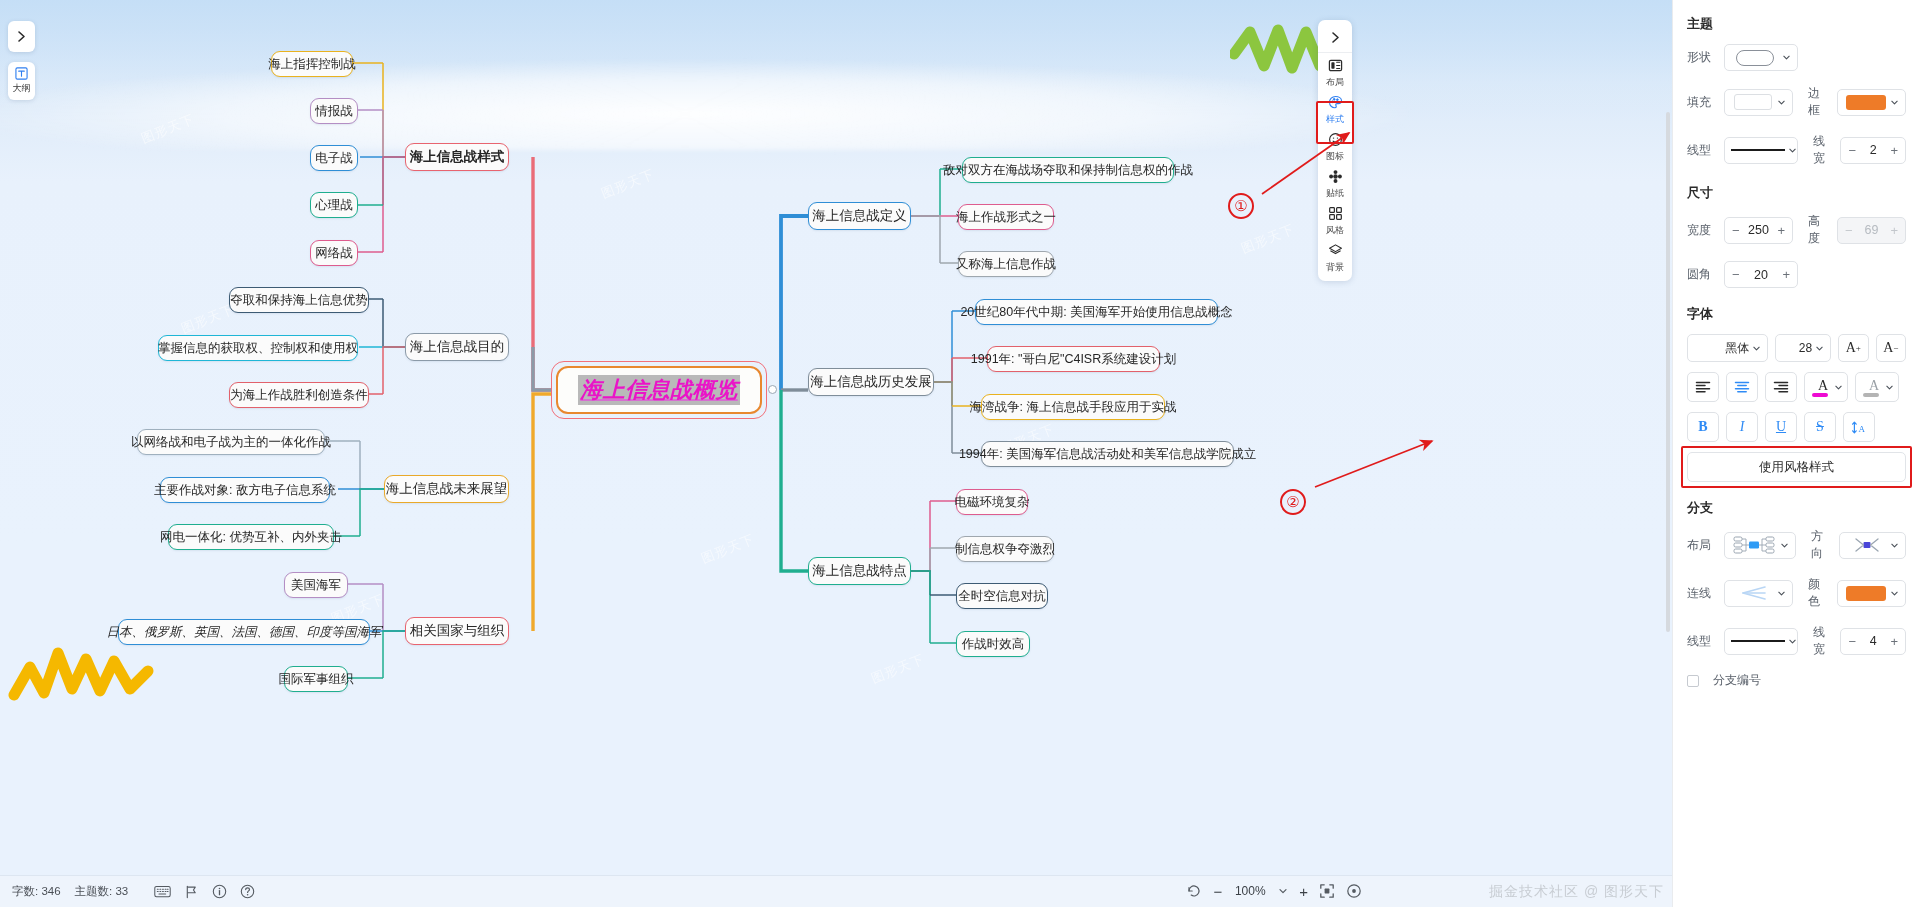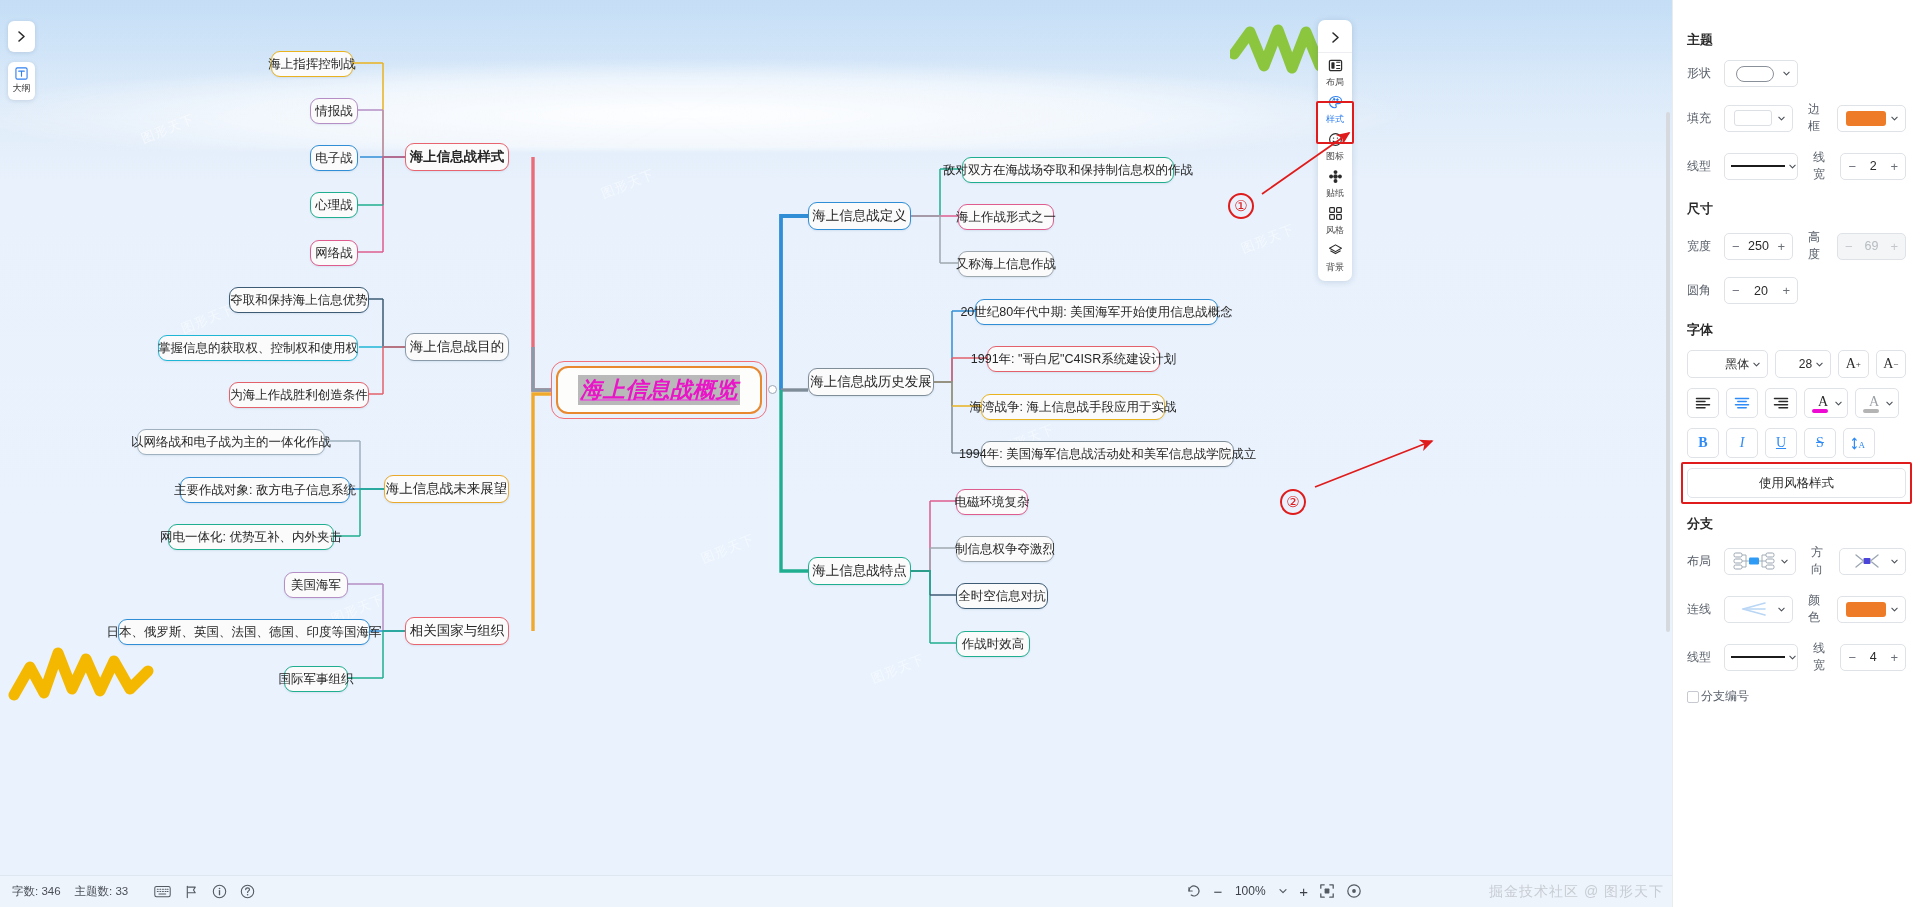--- a/index.html
+++ b/index.html
@@ -140,21 +140,21 @@
     position: absolute; left: 1672px; top: 0; width: 248px; height: 907px;
     background: #ffffff;
     border-left: 1px solid #e9ebee;
     padding: 12px 14px 0 14px;
     overflow: hidden;
   }
   #panel-scroll {
     position: absolute; left: 1666px; top: 112px; width: 4px; height: 520px;
     background: #d6dadf; border-radius: 3px;
   }
-  .sec-title { font-size: 13px; font-weight: bold; color: #2b2b2b; margin: 19px 0 11px 0; }
+  .sec-title { font-size: 13px; font-weight: bold; color: #2b2b2b; margin: 3px 0 11px 0; }
   .sec-title.sp { margin-top: 17px; }
   .row { display: flex; align-items: center; margin-bottom: 14px; gap: 7px; }
   .row .lab { font-size: 12px; color: #59606a; min-width: 30px; }
   .ctl {
     height: 27px; border: 1px solid #dfe2e6; border-radius: 5px; background: #fff;
     display: flex; align-items: center; justify-content: space-between;
     padding: 0 6px; cursor: pointer;
   }
   .ctl .cv { display: flex; align-items: center; justify-content: center; flex: 1; }
   .chev { width: 9px; height: 9px; flex: none; margin-left: 3px; }
@@ -196,21 +196,21 @@
     width: 100%; height: 30px; border: 1px solid #e1e4e8; border-radius: 5px; background: #fff;
     font-size: 12.5px; color: #2b2b2b; cursor: pointer;
     display: flex; align-items: center; justify-content: center;
     font-family: "Liberation Sans", sans-serif;
   }
   #styleBtnWrap { position: relative; margin: 4px 0 6px 0; }
   #styleBtnHL {
     position: absolute; left: -6px; top: -6px; right: -6px; bottom: -6px;
     border: 2px solid #e01b1b; border-radius: 2px; pointer-events: none;
   }
-  .cbrow { display: flex; align-items: center; gap: 2px; margin-top: 2px; }
+  .cbrow { display: flex; align-items: center; gap: 14px; margin-top: 2px; }
   .cb { width: 12px; height: 12px; border: 1px solid #c6cad0; border-radius: 2px; background: #fff; cursor: pointer; }
   .cbrow .cl { font-size: 12px; color: #59606a; }
 
   
   #annot { position: absolute; left: 0; top: 0; width: 1920px; height: 907px; pointer-events: none; }
   .circnum {
     position: absolute; width: 26px; height: 26px; border: 2px solid #e01b1b; border-radius: 50%;
     color: #e01b1b; font-size: 15px; display: flex; align-items: center; justify-content: center;
     font-family: "Liberation Serif", serif;
   }
@@ -365,31 +365,31 @@
   <div class="node t2" style="left:158px; top:335px; width:200px; border-color:#1fb6d6;">
     <span>掌握信息的获取权、控制权和使用权</span>
   </div>
   <div class="node t2" style="left:229px; top:382px; width:140px; border-color:#e2616b;">
     <span>为海上作战胜利创造条件</span>
   </div>
 
   <div class="node t2" style="left:137px; top:429px; width:188px; border-color:#9fb0be;">
     <span>以网络战和电子战为主的一体化作战</span>
   </div>
-  <div class="node t2" style="left:180px; top:477px; width:170px; border-color:#2f8ed6;">
+  <div class="node t2" style="left:160px; top:477px; width:170px; border-color:#2f8ed6;">
     <span>主要作战对象: 敌方电子信息系统</span>
   </div>
   <div class="node t2" style="left:168px; top:524px; width:166px; border-color:#1fae8f;text-align:center;">
     <span>网电一体化: 优势互补、内外夹击</span>
   </div>
 
   <div class="node t2" style="left:284px; top:572px; width:64px; border-color:#b48ec4;">
     <span>美国海军</span>
   </div>
-  <div class="node t2" style="left:118px; top:619px; width:252px; border-color:#2f8ed6;">
+  <div class="node t2" style="left:118px; top:619px; width:252px; border-color:#2f8ed6;font-style:italic;">
     <span>日本、俄罗斯、英国、法国、德国、印度等国海军</span>
   </div>
   <div class="node t2" style="left:284px; top:666px; width:64px; border-color:#1fae8f;">
     <span>国际军事组织</span>
   </div>
 
   <div class="node t1" style="left:808px; top:202px; width:103px; border-color:#2f8ed6;">
     <span>海上信息战定义</span>
   </div>
   <div class="node t1" style="left:808px; top:368px; width:126px; border-color:#7f8d99;">

